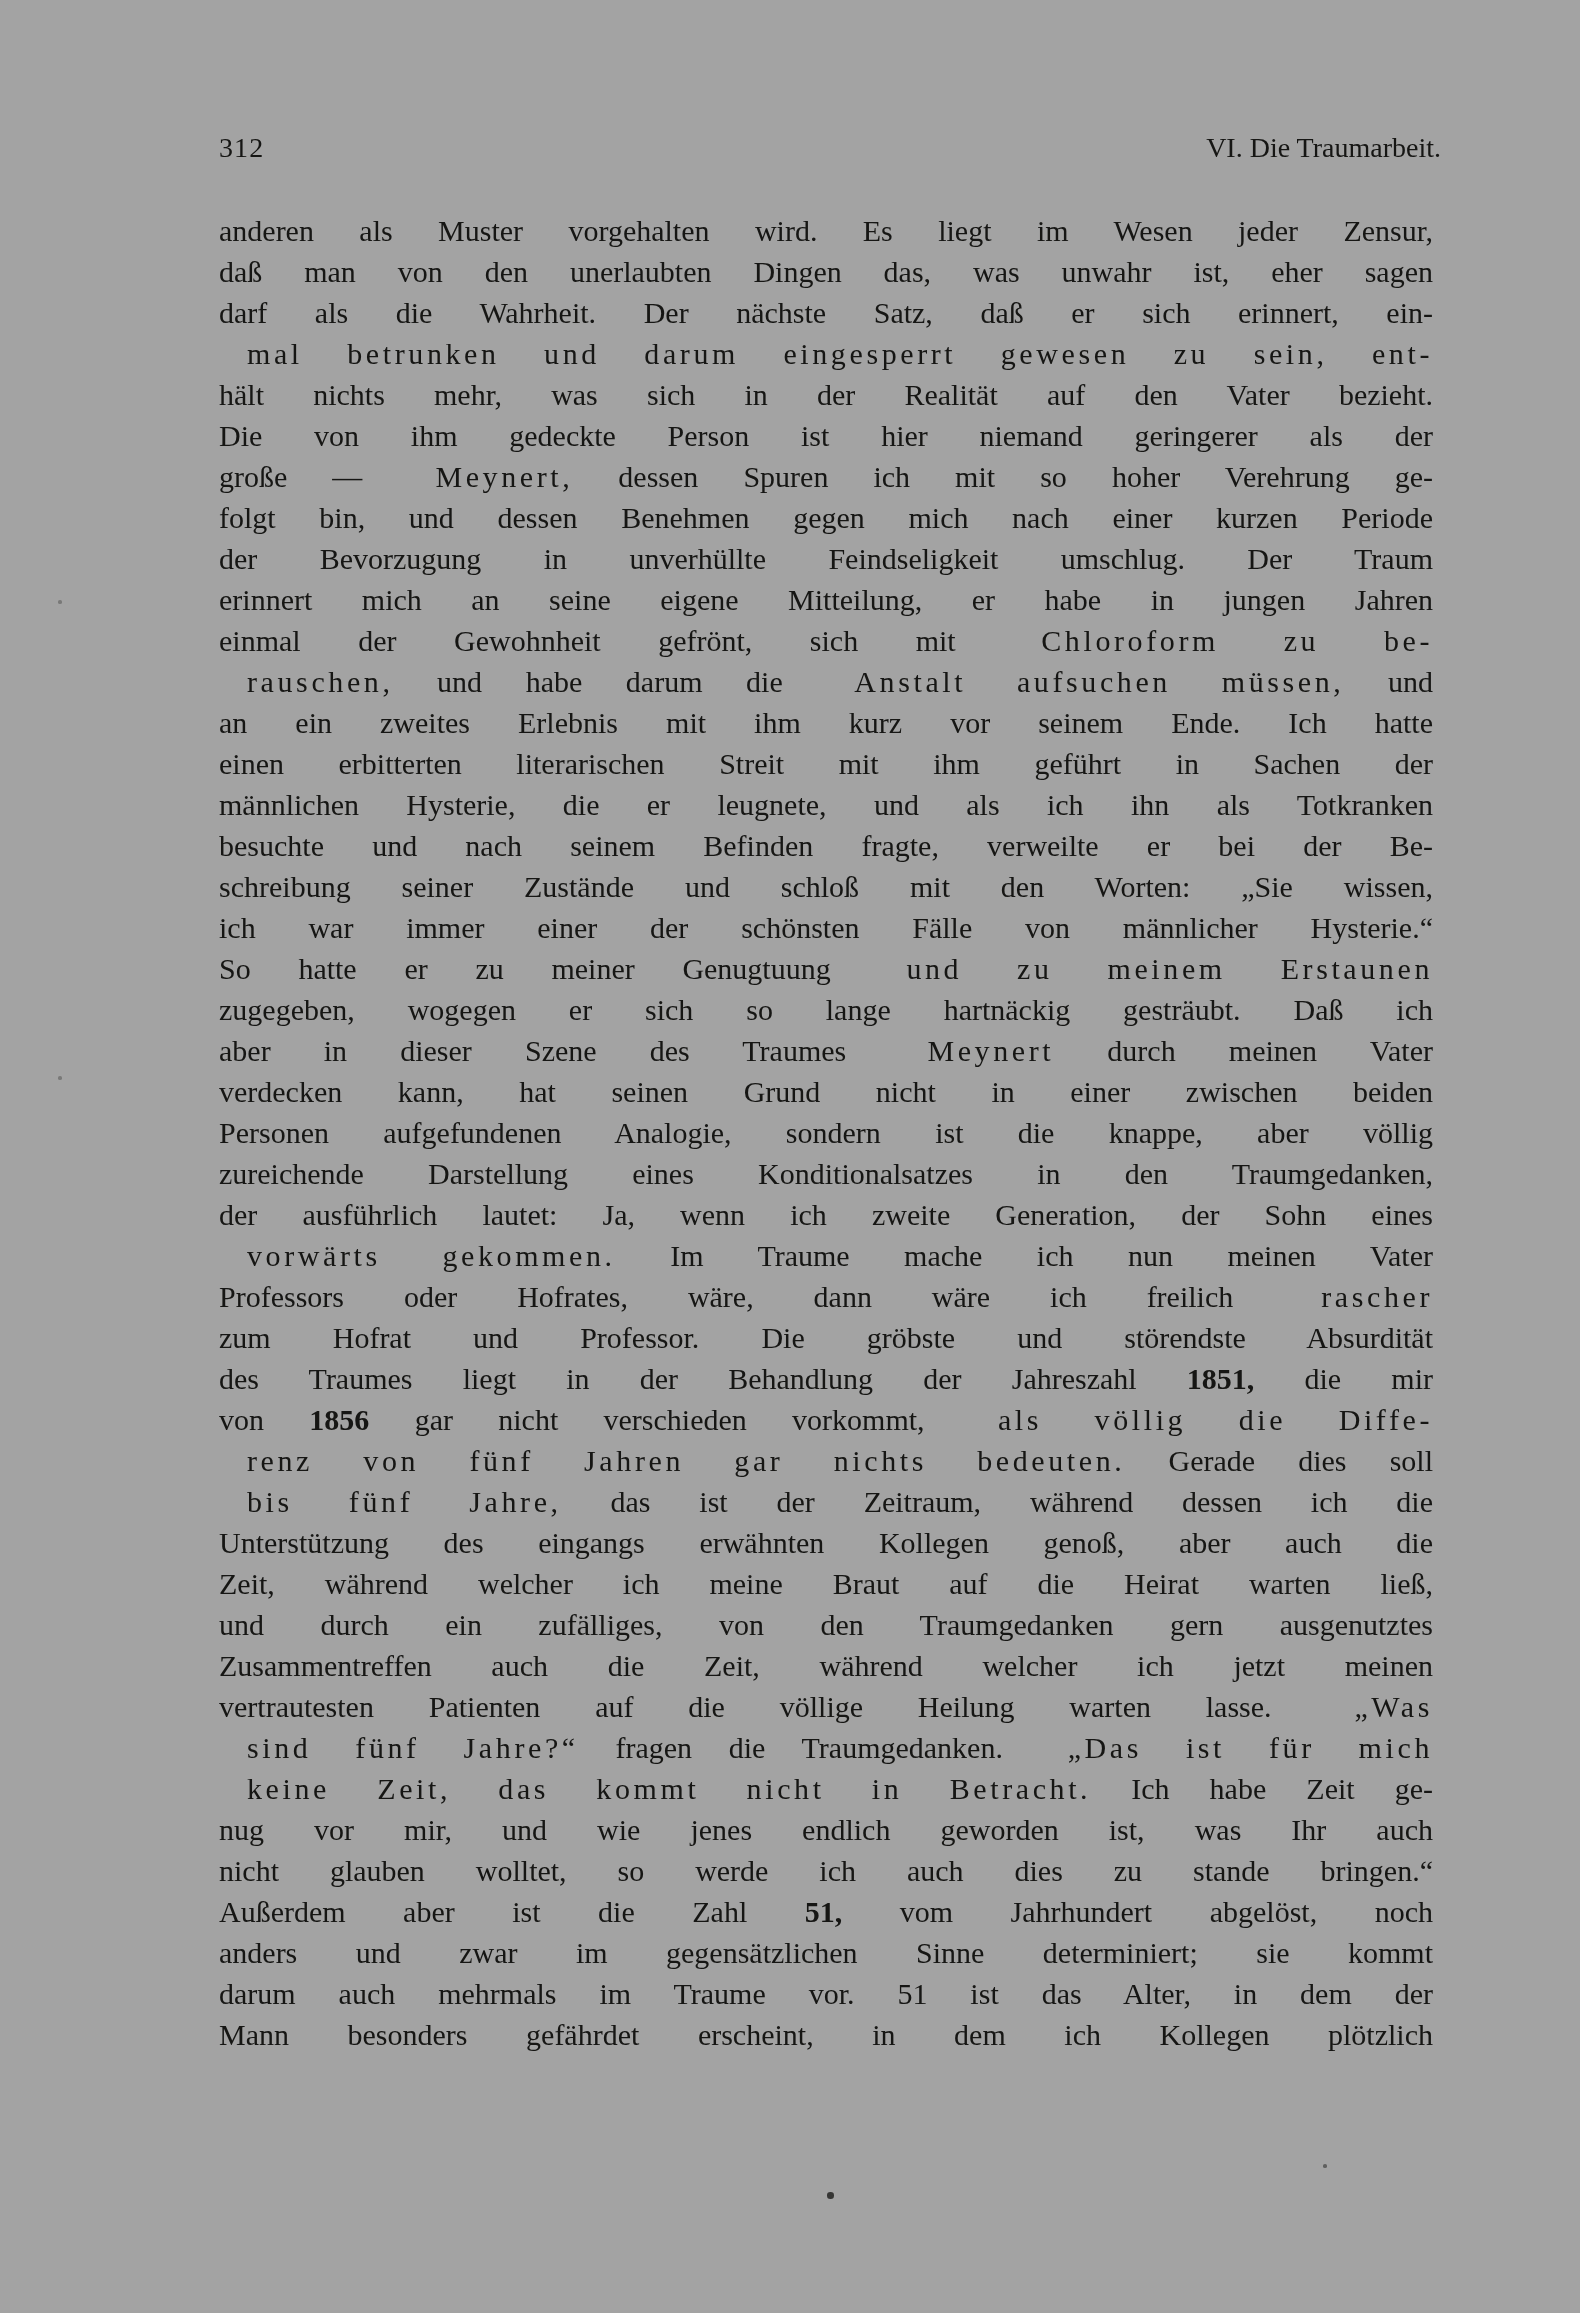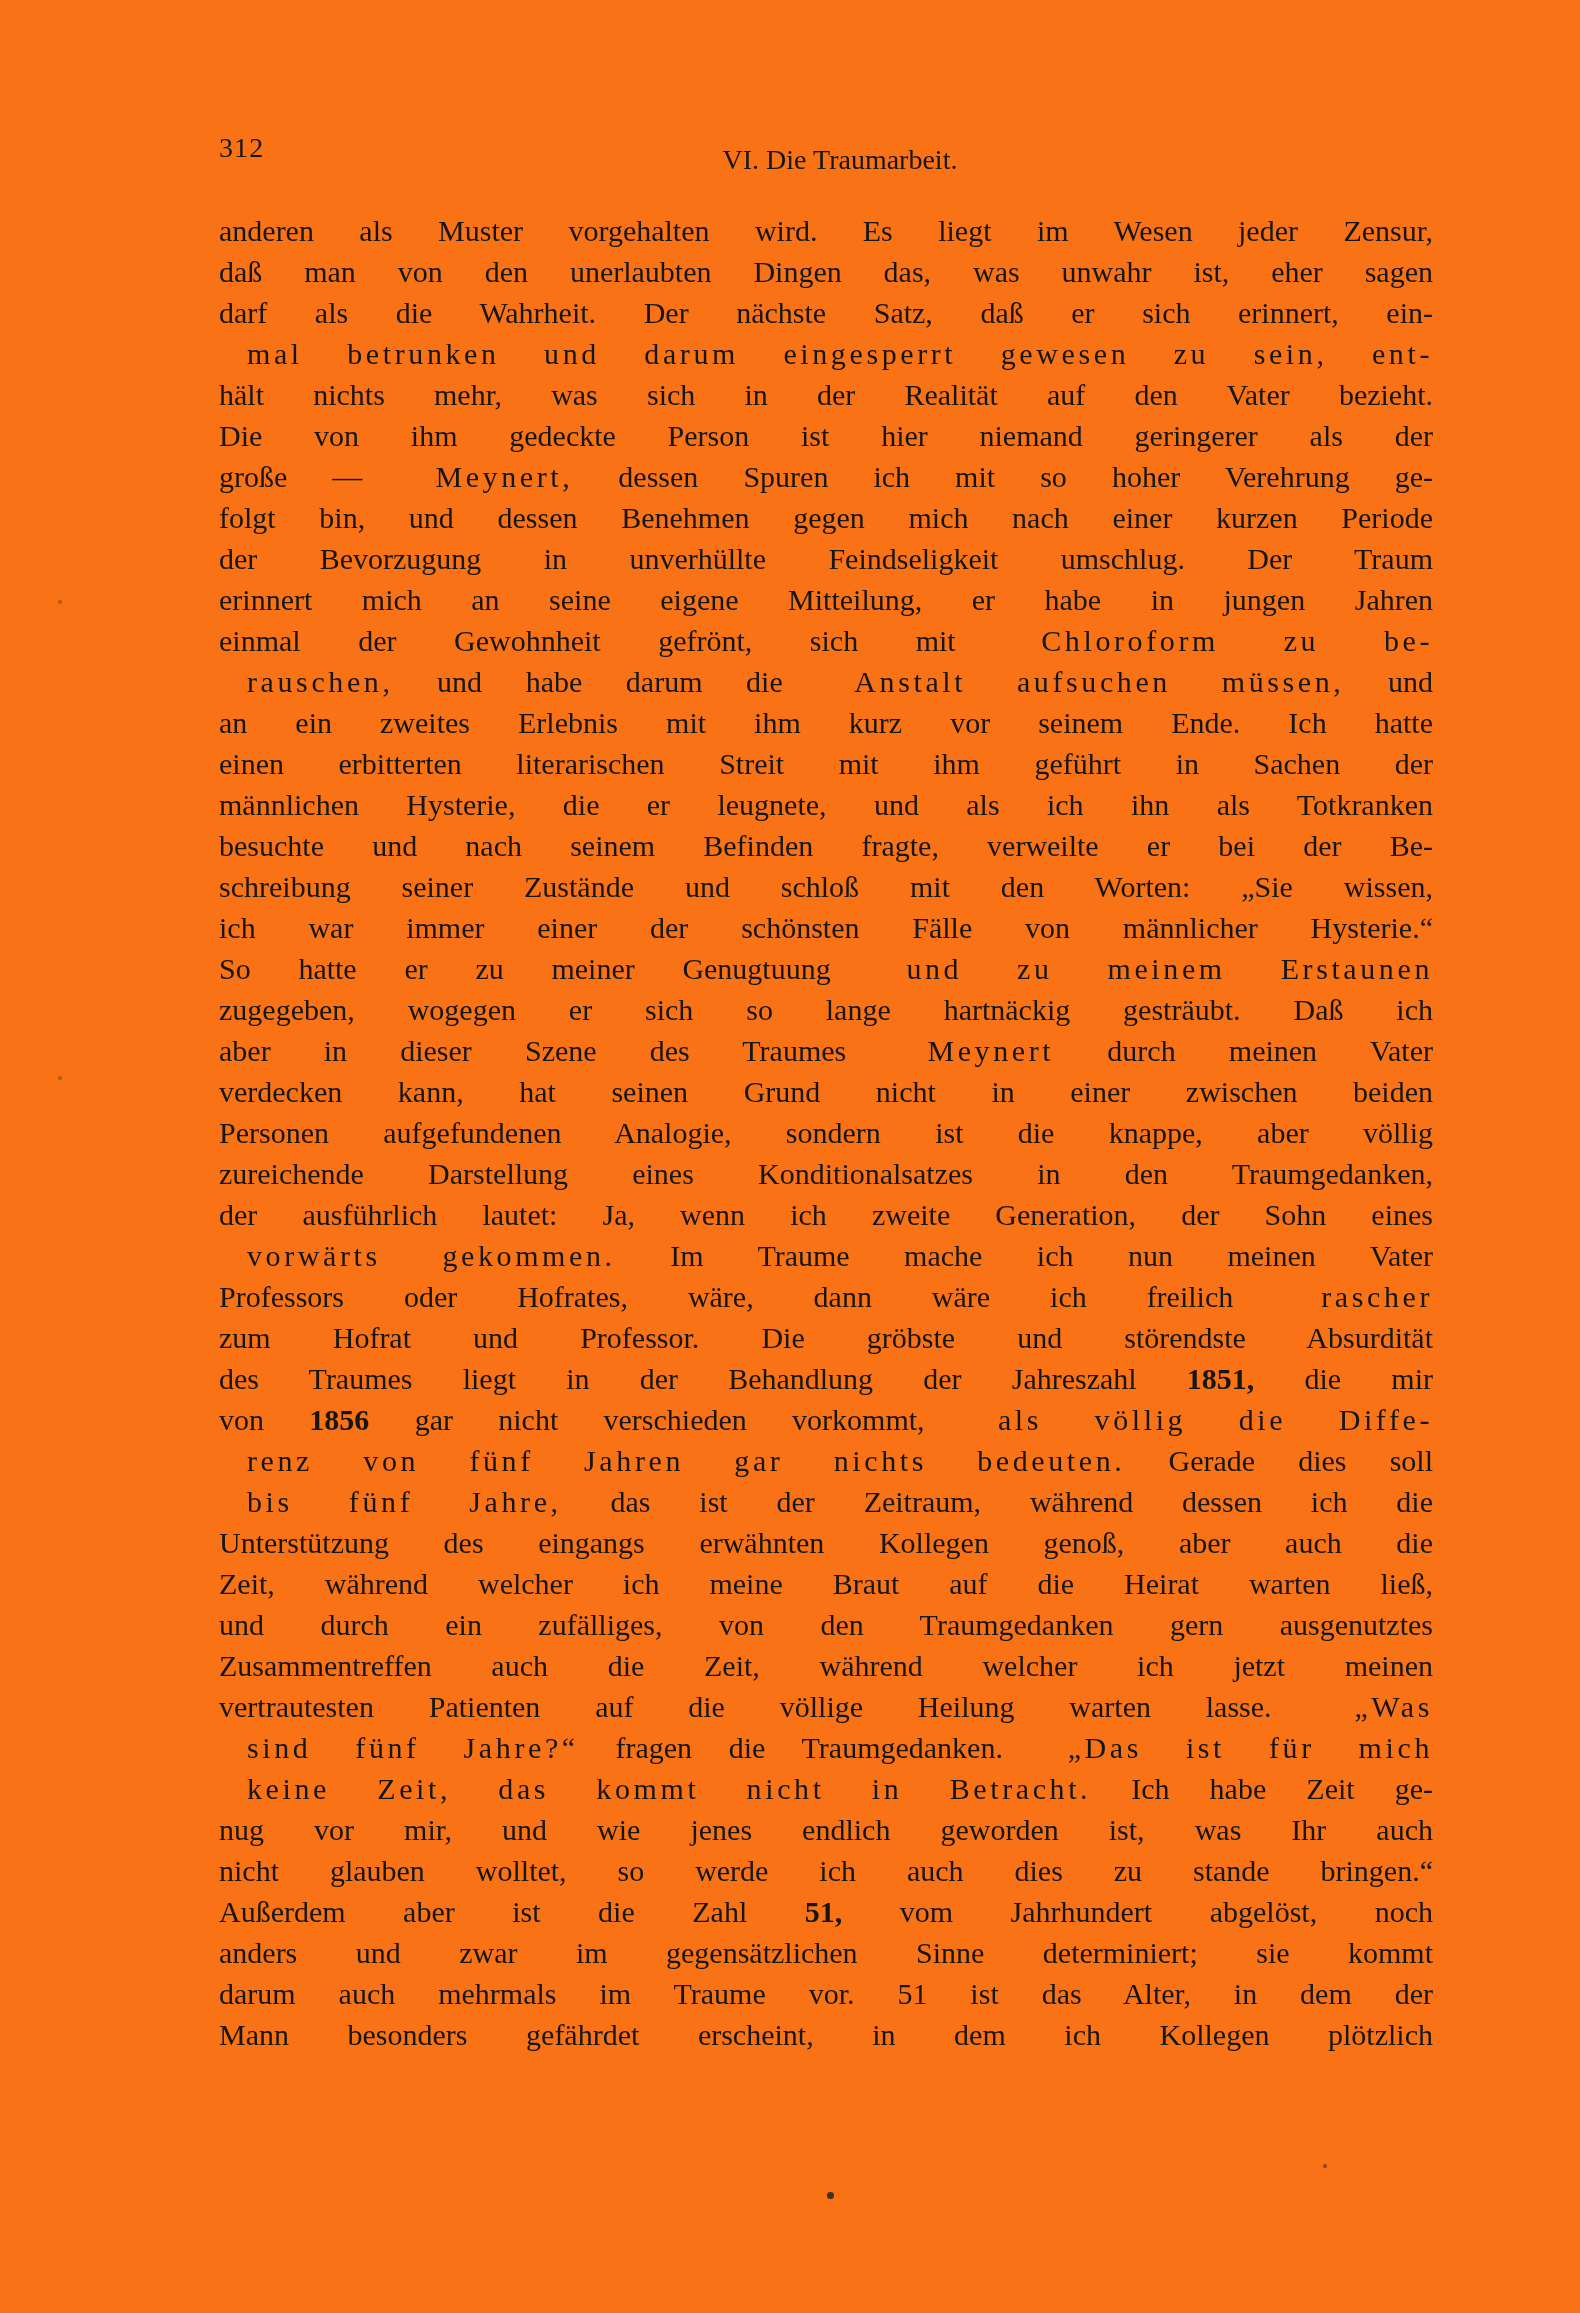--- a/index.html
+++ b/index.html
@@ -1,32 +1,32 @@
 <!DOCTYPE html>
 <html style="font-size:15px"><head>
 <meta charset="utf-8">
 <style>
   html,body { margin:0; padding:0; background:#e8e8e6; }
   .page {
     position:relative;
     width:1581px; height:2313px;
-    background:#f97316;
+    background:#a3a3a3;
     color:#161614;
     font-family:"Liberation Serif", "DejaVu Serif", serif;
     overflow:hidden;
   }
   .header {
     position:absolute;
     left:219px; top:131px;
     width:1214px; height:39px;
     font-size:28px;
     line-height:34px;
   }
   .pagenum { position:absolute; left:0; top:0; letter-spacing:0.04em; }
-  .runtitle { position:absolute; left:14px; width:100%; text-align:center; top:0;margin-top:12px; }
+  .runtitle { position:absolute; left:8px; width:100%; text-align:right; top:0; }
   .bodytext {
     position:absolute;
     left:219px; top:210px;
     width:1214px;
     font-size:30px;
     line-height:41px;
   }
   .line {
     height:41px;
     text-align:justify;

